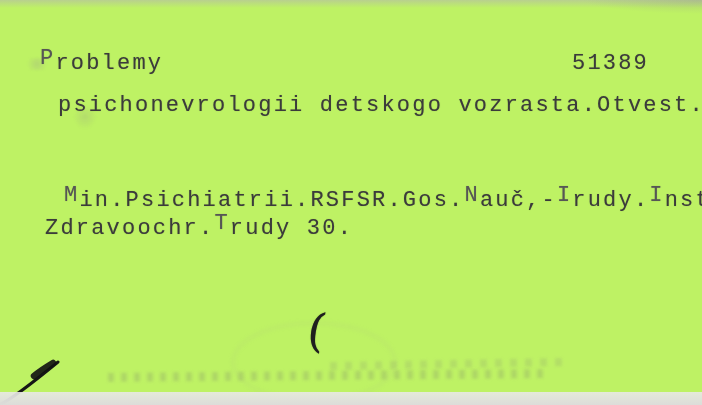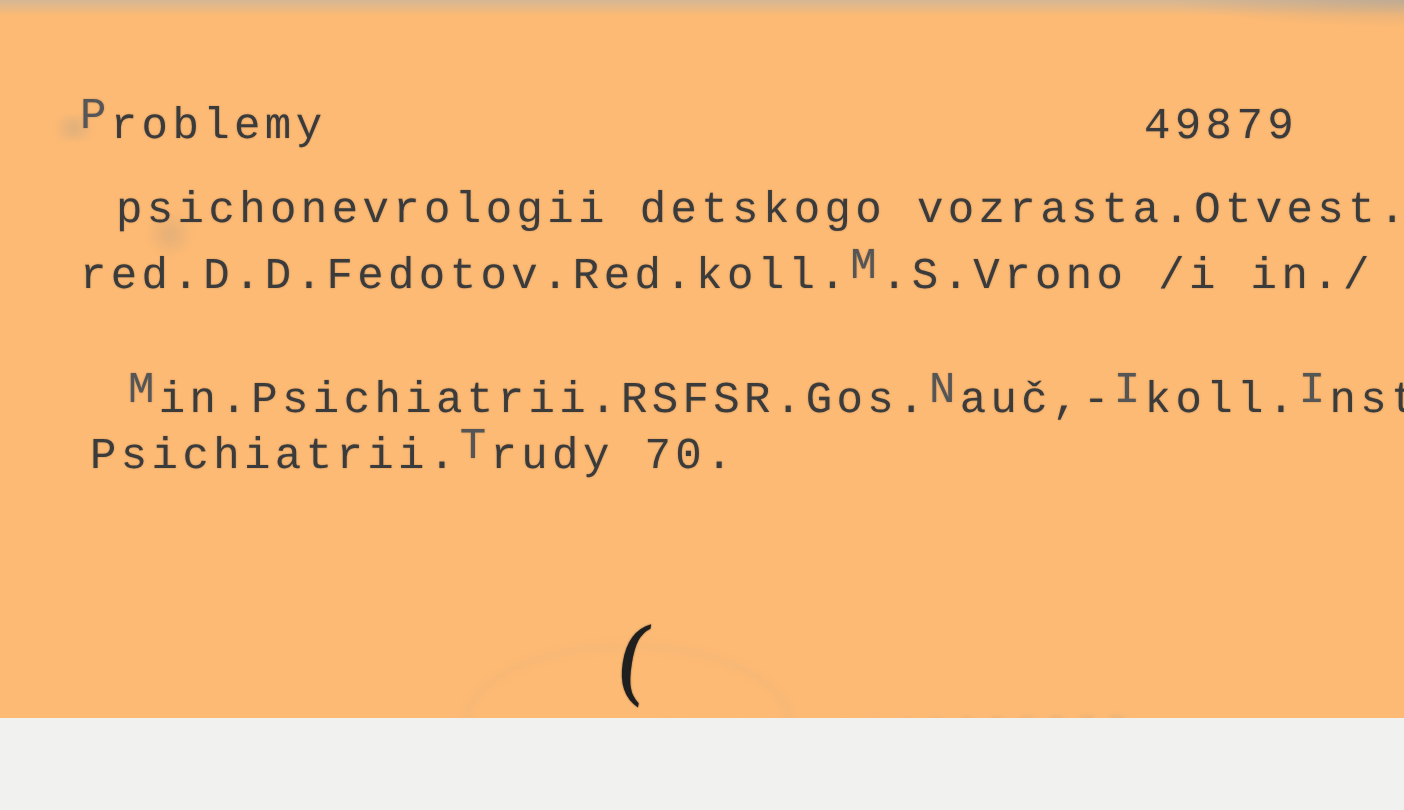--- a/index.html
+++ b/index.html
@@ -1,19 +1,19 @@
 <!DOCTYPE html>
 <html><head>
 <meta charset="utf-8">
 <style>
   html,body{margin:0;padding:0;background:#f1f1ef;}
   .card{
     position:relative;
-    width:702px;height:359px;
-    background:#fdba74;
+    width:702px;height:405px;
+    background:#bef264;
     overflow:hidden;
     font-family:"Liberation Mono","DejaVu Sans Mono",monospace;
   }
   
   .edge-top{
     position:absolute;left:0;top:0;width:702px;height:8px;
     background:linear-gradient(180deg,rgba(180,180,176,0.55),rgba(240,240,238,0));
     pointer-events:none;
   }
   .corner-shade-tr{
@@ -80,30 +80,29 @@
 <div class="card">
 
   <div class="edge-top"></div>
   <div class="corner-shade-tr"></div>
   <div class="stain-a"></div>
   <div class="stain-b"></div>
   <div class="ring-stain"></div>
 
   <div class="line" style="left:40px;top:52px"><span class="rc">P</span><span>roblemy</span></div>
 
-  <div class="line" style="left:572px;top:52px">49879</div>
+  <div class="line" style="left:572px;top:52px">51389</div>
 
   <div class="line" style="left:58px;top:94px">psichonevrologii detskogo vozrasta.Otvest.</div>
 
-  <div class="line" style="left:40px;top:127px"><span>red.D.D.Fedotov.Red.koll.</span><span class="rc">M</span><span>.S.Vrono /i in./</span></div>
 
 
-  <div class="line" style="left:64px;top:189px"><span class="rc">M</span><span>in.Psichiatrii.RSFSR.Gos.</span><span class="rc">N</span><span>auč,-</span><span class="rc">I</span><span>koll.</span><span class="rc">I</span><span>nst</span></div>
+  <div class="line" style="left:64px;top:189px"><span class="rc">M</span><span>in.Psichiatrii.RSFSR.Gos.</span><span class="rc">N</span><span>auč,-</span><span class="rc">I</span><span>rudy.</span><span class="rc">I</span><span>nst</span></div>
 
-  <div class="line" style="left:45px;top:217px"><span>Psichiatrii.</span><span class="rc">T</span><span>rudy 70.</span></div>
+  <div class="line" style="left:45px;top:217px"><span>Zdravoochr.</span><span class="rc">T</span><span>rudy 30.</span></div>
 
   <span class="paren-mark">(</span>
 
   <svg class="slash-svg" width="64" height="47" viewBox="0 0 64 47">
     <path d="M1,46 C14,40 36,22 58,4" stroke="#161616" stroke-width="3" fill="none" stroke-linecap="round"></path>
     <path d="M34,18 C40,13 48,8 53,5" stroke="#111111" stroke-width="6.5" fill="none" stroke-linecap="round" opacity="0.9"></path>
   </svg>
 
   <div class="ghost-band-1"></div>
   <div class="ghost-band-2"></div>

